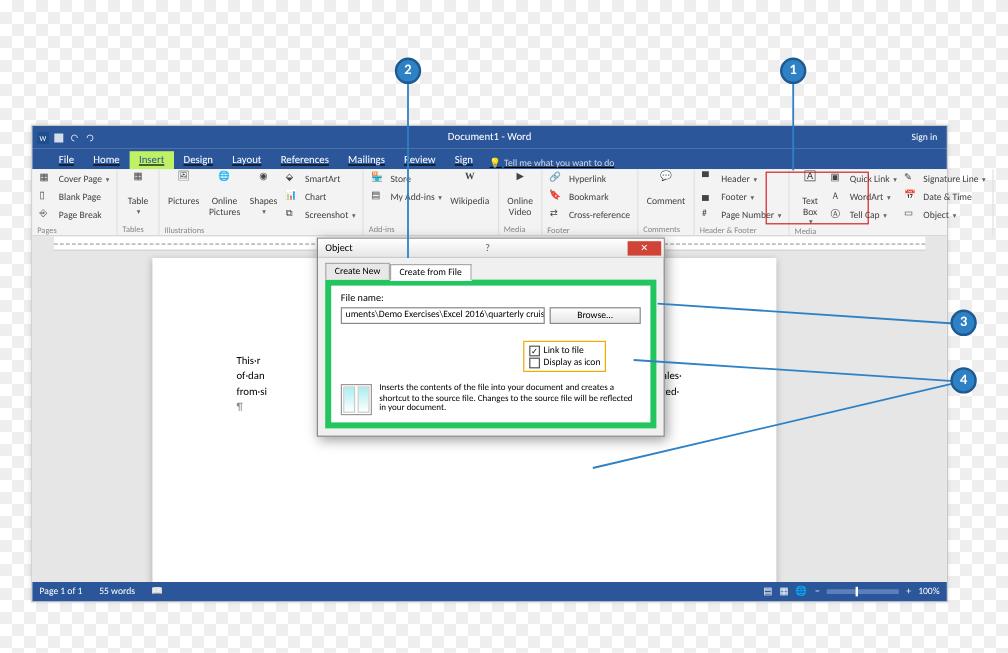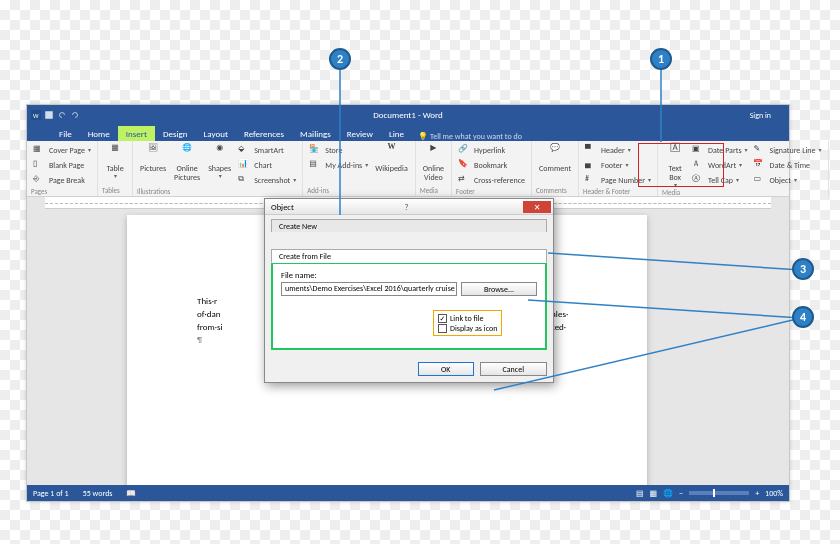--- a/index.html
+++ b/index.html
@@ -3,24 +3,24 @@
 <meta charset="utf-8">
 <style>
   * { box-sizing: border-box; margin: 0; padding: 0; font-family: "Segoe UI", Calibri, sans-serif; }
   body { width: 840px; height: 544px; background-image:
     linear-gradient(45deg,#eee 25%,transparent 25%,transparent 75%,#eee 75%),
     linear-gradient(45deg,#eee 25%,transparent 25%,transparent 75%,#eee 75%);
     background-size: 20px 20px; background-position: 0 0,10px 10px; background-color: #fff; position: relative; overflow: hidden; }
   .app { position: absolute; left: 26px; top: 104px; width: 764px; height: 398px; background: #fff; border: 1px solid #c7c7c7; display:flex; flex-direction:column; box-shadow: 0 0 4px rgba(0,0,0,.15);}
   .titlebar { height: 19px; background: #2b579a; color: #fff; font-size: 9px; display:flex; align-items:center; position:relative;}
   .title-center { position:absolute; left:50%; transform:translateX(-50%);}
-  .title-right { margin-left:auto; margin-right:18px; font-size:8px;text-align:right;}
+  .title-right { margin-left:auto; margin-right:8px; font-size:8px;text-align:right;}
   .title-left { display:flex; gap:3px; margin-left:4px;}
   .qat { width:10px; height:10px; display:inline-block;}
-  .menubar { background:#2b579a; height:17px; display:flex; align-items:flex-end; padding-left:24px; gap:0;}
+  .menubar { background:#2b579a; height:17px; display:flex; align-items:flex-end; padding-left:14px; gap:0;text-decoration:underline;}
   .tab { font-size:9px; color:#fff; padding:2px 8px; cursor:pointer;}
   .tab.active { background:#bef264; color:#2b579a;}
   .tellme { font-size:8px; color:#cfd9ee; margin-left:6px; display:flex; align-items:center; gap:2px;}
   .ribbon { background:#f3f3f3; height:56px; border-bottom:1px solid #d1d1d1; display:flex; font-size:8px; color:#444;}
   .group { border-right:1px solid #e1e1e1; padding:2px 4px 0 4px; display:flex; flex-direction:column; position:relative;}
   .gtitle { text-align:left; font-size:7px; color:#888; height:10px;}
   .gbody { flex:1; display:flex; align-items:flex-start; gap:2px;}
   .col { display:flex; flex-direction:column; gap:1px;}
   .rbtn { display:flex; align-items:center; gap:2px; padding:0 2px; white-space:nowrap;}
   .rbig { display:flex; flex-direction:column; align-items:center; justify-content:center; padding:0 3px; text-align:center; line-height:1.1;}
@@ -35,24 +35,24 @@
   .pil { color:#888;}
   .statusbar { height:16px; background:#2b579a; color:#fff; font-size:8px; display:flex; align-items:center; padding:0 6px; gap:14px;}
   .status-right { margin-left:auto; display:flex; align-items:center; gap:6px;}
   .zslider { width:60px; height:4px; background:#5a7fbc; position:relative;}
   .zslider::after { content:""; position:absolute; left:40%; top:-2px; width:2px; height:8px; background:#fff;}
 
   
   .dialog { position:absolute; left:264px; top:198px; width:290px; background:#f0f0f0; border:1px solid #888; box-shadow:2px 3px 10px rgba(0,0,0,.4); font-size:8.5px;}
   .dlg-title { height:16px; background:linear-gradient(#fff,#e6e6e6); border-bottom:1px solid #ccc; display:flex; align-items:center; padding:0 2px 0 6px;}
   .dlg-title .x { margin-left:auto; width:28px; height:12px; background:#d04437; color:#fff; text-align:center; font-size:8px; line-height:12px;}
-  .dlg-tabs { display:flex; padding:4px 6px 0 6px; gap:16px;flex-direction:column;}
+  .dlg-tabs { display:flex; padding:4px 6px 0 6px; gap:0;}
   .dlg-tab { border:1px solid #aaa; border-bottom:none; padding:1px 7px; background:#e8e8e8; font-size:8px;}
   .dlg-tab.active { background:#fff; border-bottom:1px solid #fff; position:relative; top:1px;}
-  .dlg-body { margin:0 6px 6px 6px; background:#fff; border:2px solid #22c55e; padding:6px 8px;}
+  .dlg-body { margin:0 6px 6px 6px; background:#fff; border:5px solid #22c55e; padding:6px 8px;}
   .fnrow { display:flex; align-items:center; gap:4px; margin-top:2px;}
   .fninput { flex:1; border:1px solid #888; height:14px; padding:0 3px; font-size:8px; overflow:hidden; white-space:nowrap; background:#fff;}
   .dbtn { border:1px solid #888; background:linear-gradient(#fefefe,#e6e6e6); padding:1px 22px; font-size:8px;}
   .chkrow { display:flex; align-items:center; gap:3px; font-size:8px; margin:0;}
   .chk { width:9px; height:9px; border:1px solid #555; background:#fff; display:inline-flex; align-items:center; justify-content:center; font-size:7px;}
   .chkwrap { margin:14px 0 6px 152px; border:1px solid #f2a900; padding:2px 4px; display:inline-block;}
   .result { display:flex; gap:6px; margin-top:4px;}
   .rhead { font-size:8px; margin-top:8px;}
   .rimg { width:26px; height:26px; border:1px solid #999; background:#fff; display:flex;}
   .rimg span { flex:1; border:1px solid #ccc; margin:1px; background:linear-gradient(#aee,#fff);}
@@ -93,21 +93,21 @@
 
   <div class="menubar">
     <div class="tab">File</div>
     <div class="tab">Home</div>
     <div class="tab active">Insert</div>
     <div class="tab">Design</div>
     <div class="tab">Layout</div>
     <div class="tab">References</div>
     <div class="tab">Mailings</div>
     <div class="tab">Review</div>
-    <div class="tab">Line</div>
+    <div class="tab">Sign</div>
     <div class="tellme">
         <span>💡</span>
         <span>Tell me what you want to do</span>
       </div>
   </div>
 
   <div class="ribbon">
     <div class="group">
       <div class="gbody">
           <div class="col">
@@ -244,21 +244,21 @@
     </div>
     <div class="group" style="position:relative;">
       <div class="gbody">
         <div class="rbig drop">
             <span class="ricbig">🄰</span>
             <span>Text Box</span>
           </div>
         <div class="col">
           <div class="rbtn drop">
               <span class="ric">▣</span>
-              <span>Date Parts</span>
+              <span>Quick Link</span>
             </div>
           <div class="rbtn drop">
               <span class="ric">Ａ</span>
               <span>WordArt</span>
             </div>
           <div class="rbtn drop">
               <span class="ric">Ⓐ</span>
               <span>Tell Cap</span>
             </div>
         </div>
@@ -328,24 +328,27 @@
     <div class="chkwrap">
       <div class="chkrow">
           <span class="chk">✓</span>
           <span>Link to file</span>
         </div>
       <div class="chkrow">
           <span class="chk"></span>
           <span>Display as icon</span>
         </div>
     </div>
-  </div>
-  <div class="dlg-foot">
-    <button class="dbtn okbtn">OK</button>
-    <button class="dbtn">Cancel</button>
+    <div class="result">
+      <div class="rimg">
+          <span></span>
+          <span></span>
+        </div>
+      <div class="rtext">Inserts the contents of the file into your document and creates a shortcut to the source file.  Changes to the source file will be reflected in your document.</div>
+    </div>
   </div>
 </div>
 
 <svg class="lines">
   <line x1="661" y1="70" x2="661" y2="142" stroke="#2f81c5" stroke-width="1.5"></line>
   <line x1="340" y1="70" x2="340" y2="215" stroke="#2f81c5" stroke-width="1.5"></line>
   <line x1="801" y1="270" x2="548" y2="253" stroke="#2f81c5" stroke-width="1.5"></line>
   <line x1="801" y1="318" x2="528" y2="300" stroke="#2f81c5" stroke-width="1.5"></line>
   <line x1="801" y1="318" x2="494" y2="390" stroke="#2f81c5" stroke-width="1.5"></line>
 </svg>

